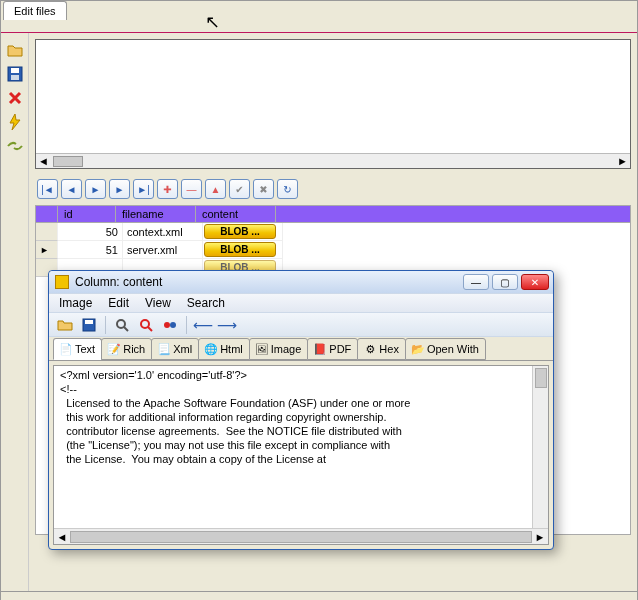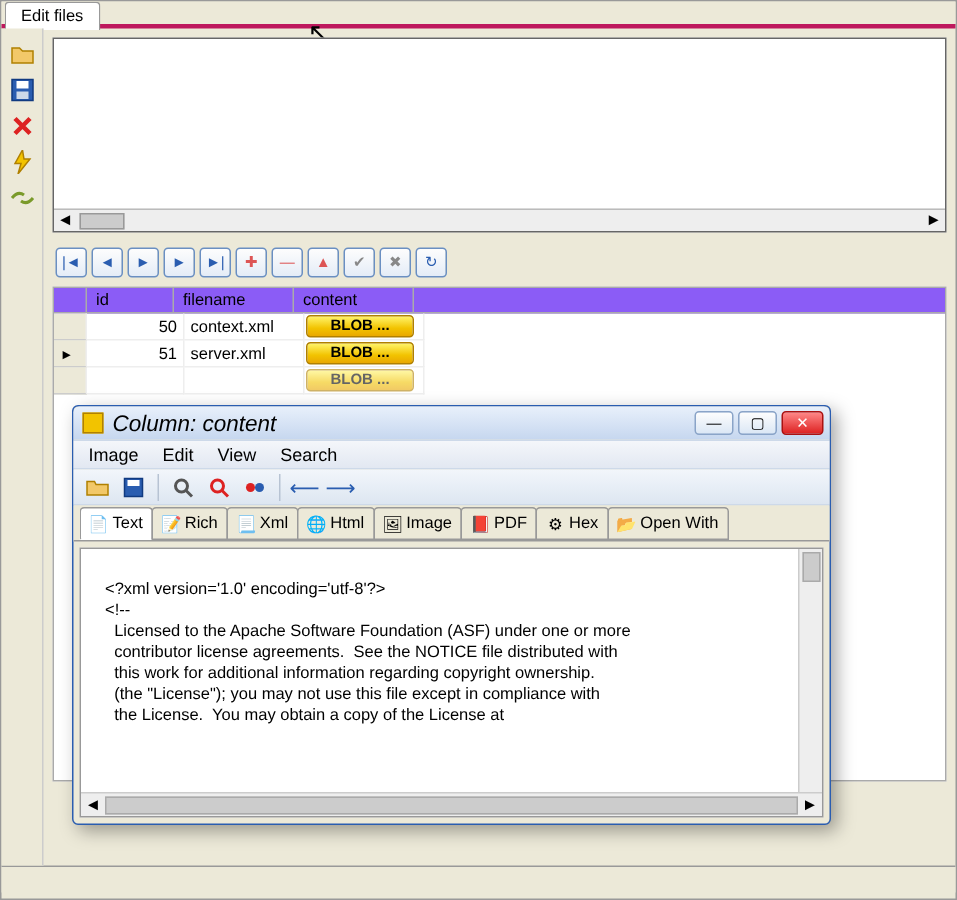--- a/index.html
+++ b/index.html
@@ -11,23 +11,23 @@
     height: 600px;
     overflow: hidden;
     position: relative;
   }
   .main-window {
     position: absolute; top: 0; left: 0; width: 638px; height: 600px;
     border: 1px solid #999;
     background: #ece9d8;
   }
   .tab-strip {
-    height: 18px;
+    height: 32px;
     background: #ece9d8;
-    border-bottom: 3px solid #be185d;
+    border-bottom: 1px solid #be185d;
   }
   .tab {
     display: inline-block;
     padding: 3px 10px;
     background: #fff;
     border: 1px solid #999;
     border-bottom: none;
     margin-left: 2px;
     border-radius: 3px 3px 0 0;
   }
@@ -119,21 +119,21 @@
     border-radius:4px;
   }
   .titlebar {
     height:22px;
     background: linear-gradient(#e8f0fb,#c6d7ef);
     display:flex; align-items:center;
     padding-left:6px;
     border-radius:4px 4px 0 0;
   }
   .titlebar .ticon { width:14px; height:14px; background:#f2c300; border:1px solid #b08000; margin-right:6px;}
-  .titlebar .ttl { flex:1; font-size:15px;font-style:italic; }
+  .titlebar .ttl { flex:1; font-size:12px; }
   .twin-btn {
     width:26px; height:16px;
     border:1px solid #8aa4c8;
     background: linear-gradient(#fdfdfd,#dbe7f5);
     border-radius:3px;
     margin-right:3px;
     display:flex; align-items:center; justify-content:center;
     font-size:10px;
   }
   .twin-close {
@@ -176,24 +176,23 @@
     height:22px;
   }
   .vtab.active { background:#fff; border-bottom:1px solid #fff; }
   .vtab .vi { width:12px; height:12px; display:flex; align-items:center; justify-content:center;}
   .editor-wrap {
     flex:1; margin:4px; border:1px solid #999; background:#fff;
     display:flex; flex-direction:column;
     position:relative;
   }
   .editor {
-    flex:1; padding:20px 6px; font-size:11px; line-height:14px;
+    flex:1; padding:2px 6px; font-size:11px; line-height:14px;
     font-family: Tahoma, Arial;
     overflow:hidden;
-    margin-left:10px;
   }
   .editor .line { white-space: pre-wrap; }
   .pop-hscroll {
     height:16px; border-top:1px solid #ccc; background:#eee;
     display:flex; align-items:center;
   }
   .pop-hscroll .parrow { width:16px; text-align:center;}
   .pop-hscroll .ptrack { flex:1; background:#ddd; height:12px; position:relative;}
   .pop-hscroll .pthumb { position:absolute; left:0; width:100%; height:12px; background:#ccc; border:1px solid #aaa;}
   .pop-vscroll {
@@ -388,22 +387,22 @@
     <div class="vtab">
         <span class="vi">📂</span>
         <span>Open With</span>
       </div>
   </div>
   <div class="editor-wrap">
     <div class="editor">
       <div class="line">&lt;?xml version='1.0' encoding='utf-8'?&gt;</div>
       <div class="line">&lt;!--</div>
       <div class="line">  Licensed to the Apache Software Foundation (ASF) under one or more</div>
+      <div class="line">  this work for additional information regarding copyright ownership.</div>
       <div class="line">  contributor license agreements.  See the NOTICE file distributed with</div>
-      <div class="line">  this work for additional information regarding copyright ownership.</div>
       <div class="line">  (the "License"); you may not use this file except in compliance with</div>
       <div class="line">  the License.  You may obtain a copy of the License at</div>
     </div>
     <div class="pop-vscroll">
         <div class="vthumb"></div>
       </div>
     <div class="pop-hscroll">
       <div class="parrow">◄</div>
       <div class="ptrack">
           <div class="pthumb"></div>

